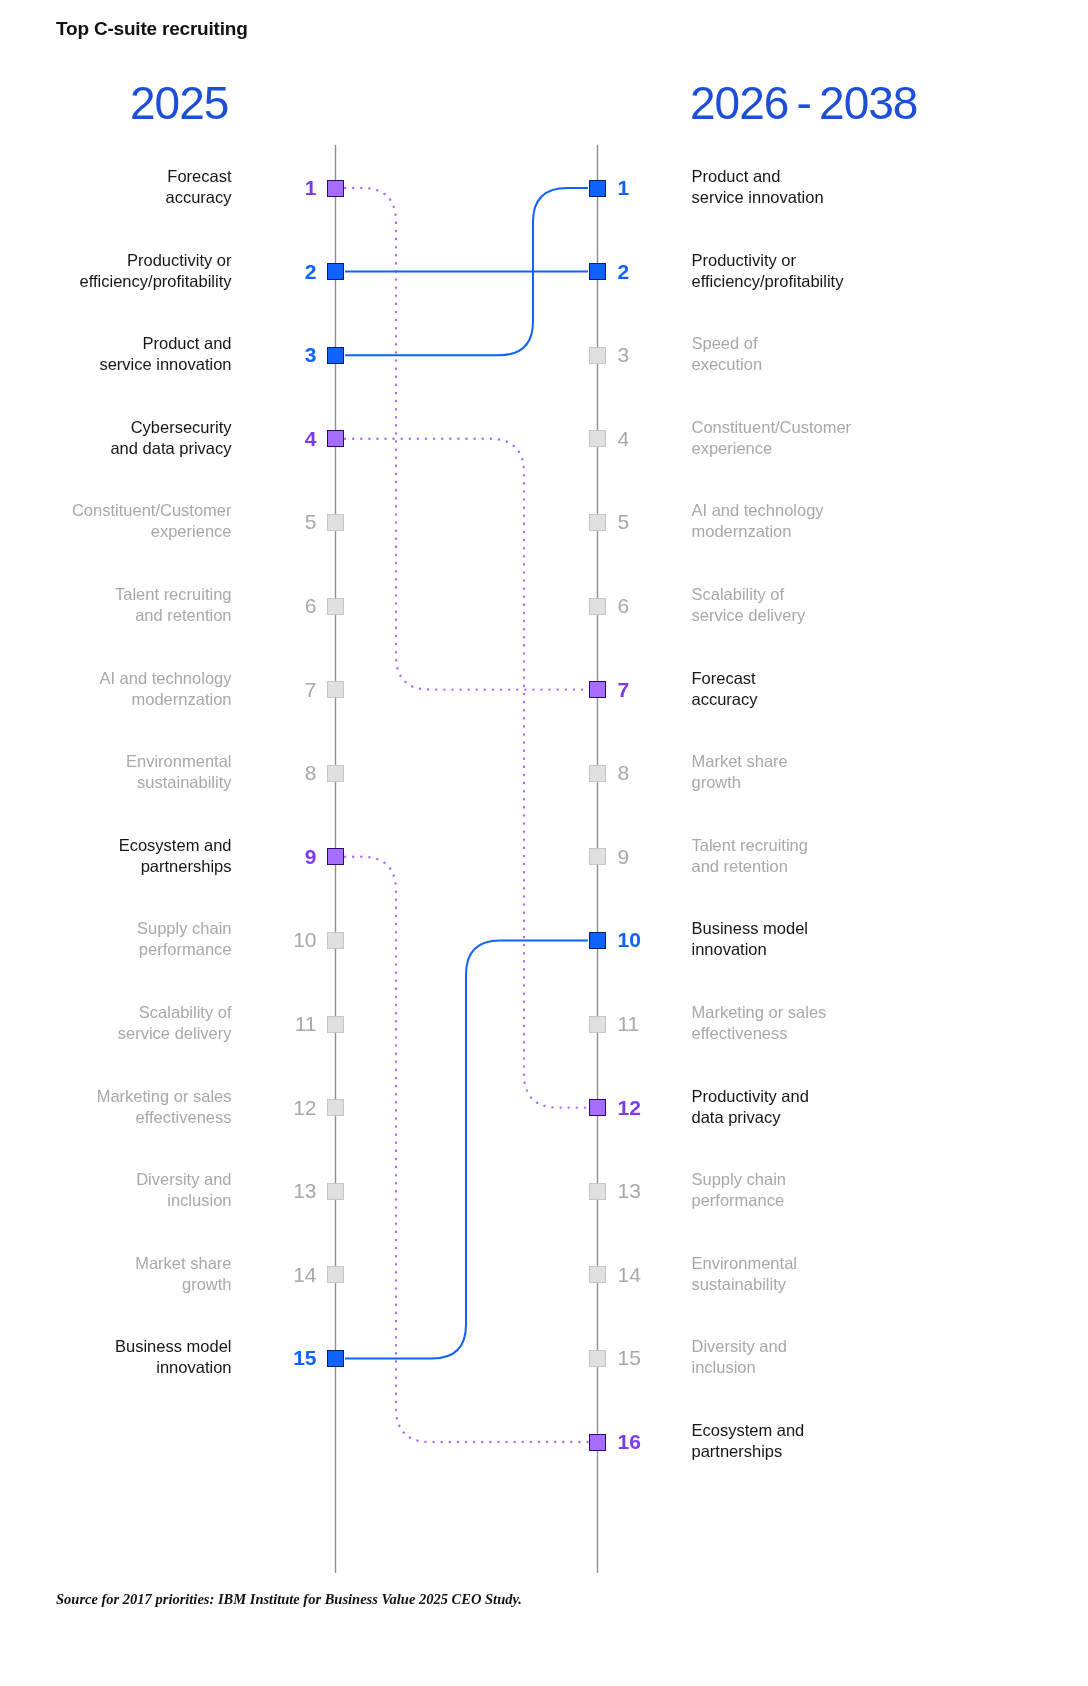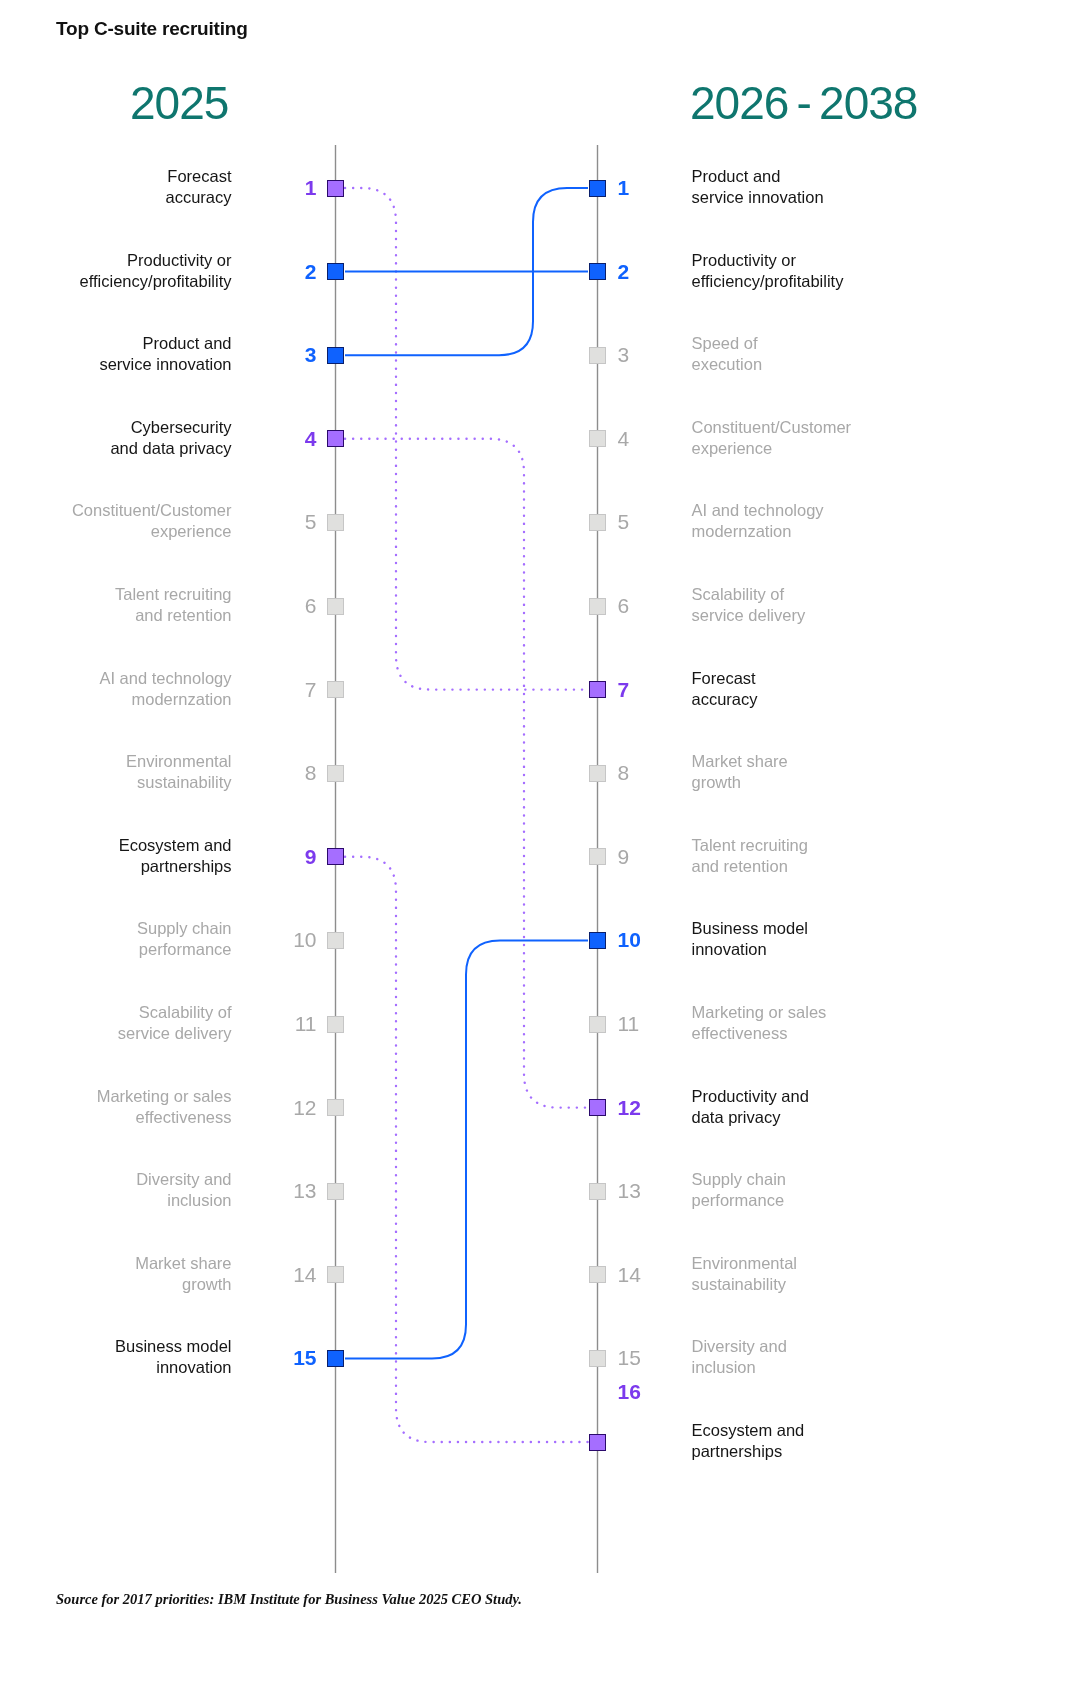--- a/index.html
+++ b/index.html
@@ -11,21 +11,21 @@
     overflow:hidden;
     -webkit-font-smoothing:antialiased;
   }
   #title{
     position:absolute;left:56px;top:18px;
     font-size:19px;font-weight:bold;color:#111111;
     letter-spacing:-0.2px;
   }
   .era{
     position:absolute;top:76px;
-    font-size:46px;font-weight:400;color:#0f766e;
+    font-size:46px;font-weight:400;color:#1d4ed8;
     letter-spacing:-1px;
     white-space:nowrap;
   }
   #era-left{left:130px;}
   #era-right{left:690px;}
 
   #plot{position:absolute;left:0;top:0;width:1088px;height:1686px;pointer-events:none;}
   .lbl{
     position:absolute;
     font-size:16.5px;line-height:21px;
@@ -234,18 +234,18 @@
 performance</div>
     <div class="marker m-grey" style="top: 1266.3px; left: 589px;"></div>
     <div class="num n-grey num-right" style="top: 1263.8px; left: 617.5px; width: 60px;">14</div>
     <div class="lbl c-grey lbl-right" style="top: 1252.8px; left: 691.5px;">Environmental
 sustainability</div>
     <div class="marker m-grey" style="top: 1349.9px; left: 589px;"></div>
     <div class="num n-grey num-right" style="top: 1347.4px; left: 617.5px; width: 60px;">15</div>
     <div class="lbl c-grey lbl-right" style="top: 1336.4px; left: 691.5px;">Diversity and
 inclusion</div>
     <div class="marker m-purple-l" style="top: 1433.5px; left: 589px;"></div>
-    <div class="num n-purple num-right hl" style="top: 1381px; left: 617.5px; width: 60px;">16</div>
+    <div class="num n-purple num-right hl" style="top: 1431px; left: 617.5px; width: 60px;">16</div>
     <div class="lbl c-dark lbl-right" style="top: 1420px; left: 691.5px;">Ecosystem and
 partnerships</div>
   </div>
 
 <div id="source">Source for 2017 priorities: IBM Institute for Business Value 2025 CEO Study.</div>
 
 </body></html>

